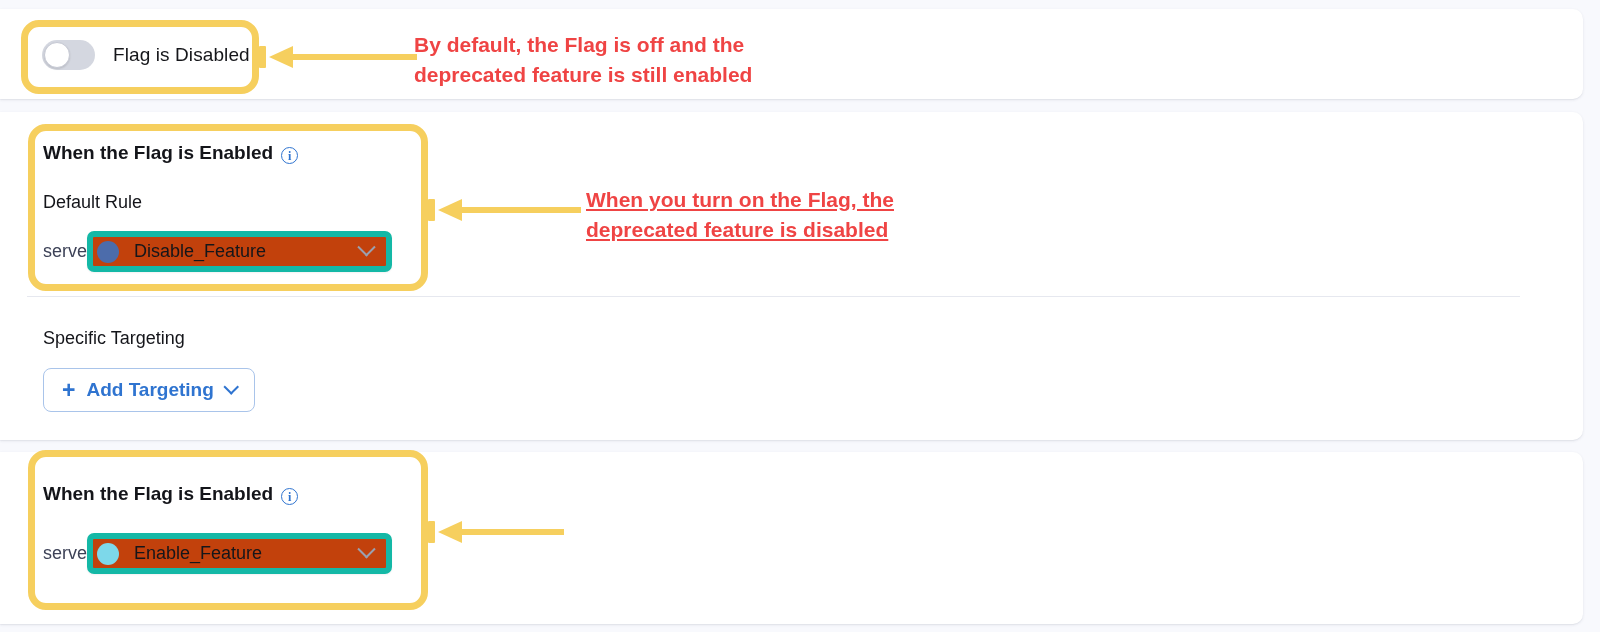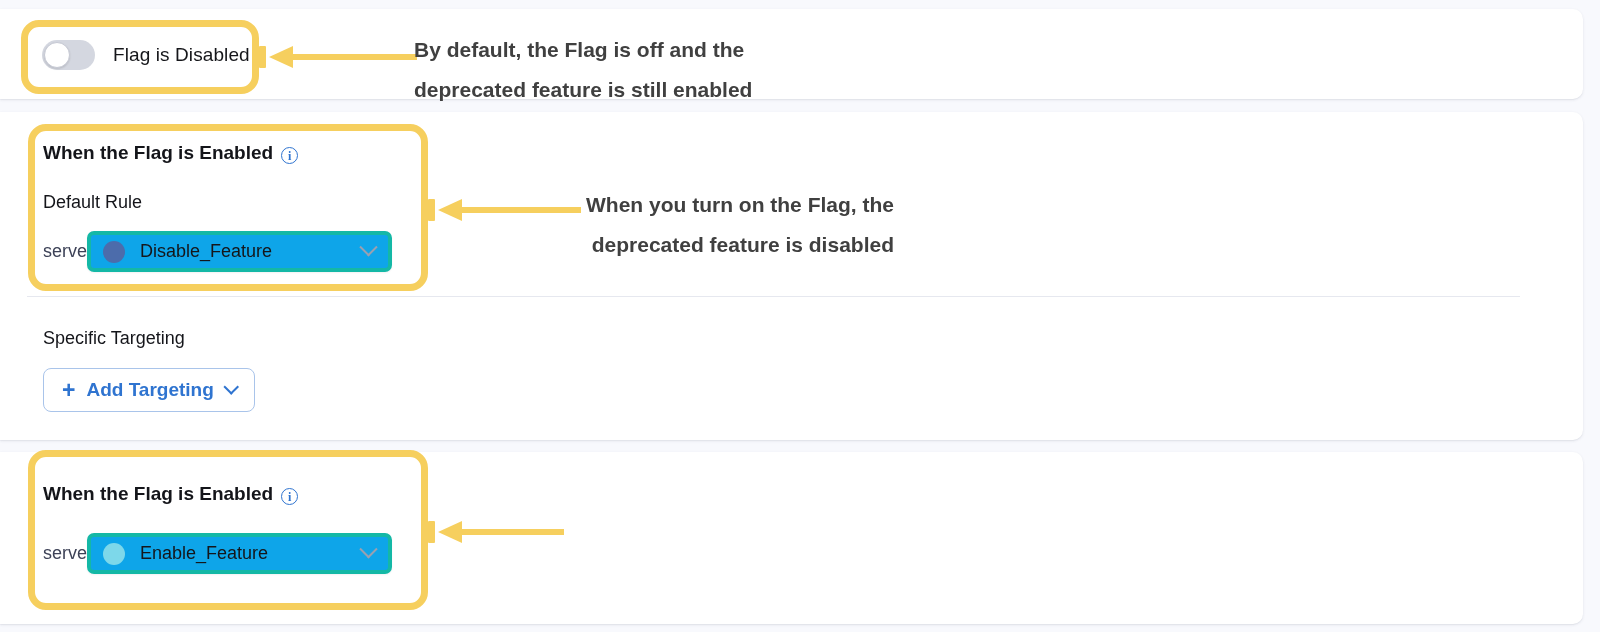--- a/index.html
+++ b/index.html
@@ -112,26 +112,26 @@
   #serve-enabled  { left: 43px; top: 231px; }
   #serve-disabled { left: 43px; top: 533px; }
 
   .serve-word {
     font-size: 18px;
     color: #3d4257;
     white-space: nowrap;
   }
   .select {
     width: 305px; height: 41px;
-    background: #0ea5e9;
-    border: 4px solid #14b8a6;
+    background: #c2410c;
+    border: 6px solid #14b8a6;
     border-radius: 7px;
     box-shadow: 0 1px 2px rgba(30,35,60,0.06);
     display: flex; align-items: center;
-    padding: 0 13px 0 12px;
+    padding: 0 13px 0 4px;
     gap: 15px;
     cursor: pointer;
   }
   .dot { width: 22px; height: 22px; border-radius: 50%; flex: none; }
   .select-value {
     flex: 1;
     font-size: 18px;
     color: #15161a;
     white-space: nowrap;
     overflow: hidden;
@@ -206,26 +206,26 @@
   #arrow-2 { left: 428px; top: 199px; }
   #arrow-2 .tail { width: 120px; }
   #arrow-3 { left: 428px; top: 521px; }
   #arrow-3 .tail { width: 103px; }
 
   
   .annot {
     position: absolute;
     font-size: 21px;
     font-weight: bold;
-    color: #404040;
-    line-height: 40px;
+    color: #ef4444;
+    line-height: 30px;
     white-space: pre-line;
   }
   #annot-1 { left: 414px; top: 30px;  }
-  #annot-2 { left: 586px; top: 185px; text-align: right; }
+  #annot-2 { left: 586px; top: 185px; text-align: left; text-decoration: underline; }
   #annot-3 { left: 571px; top: 502px; text-align: center; }
 </style>
 </head>
 <body>
 
 <div id="root">
 
   <div class="card" id="card-toggle"></div>
 
   <div class="toggle-row">

